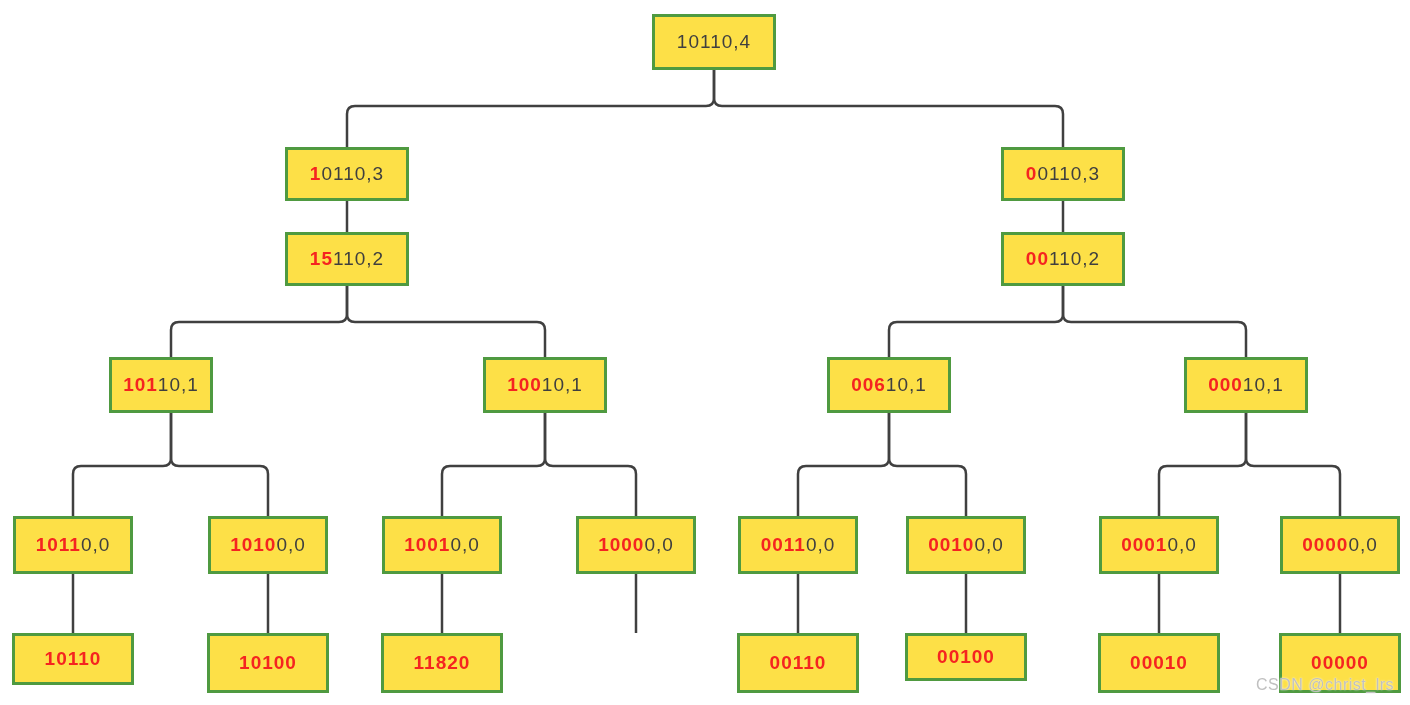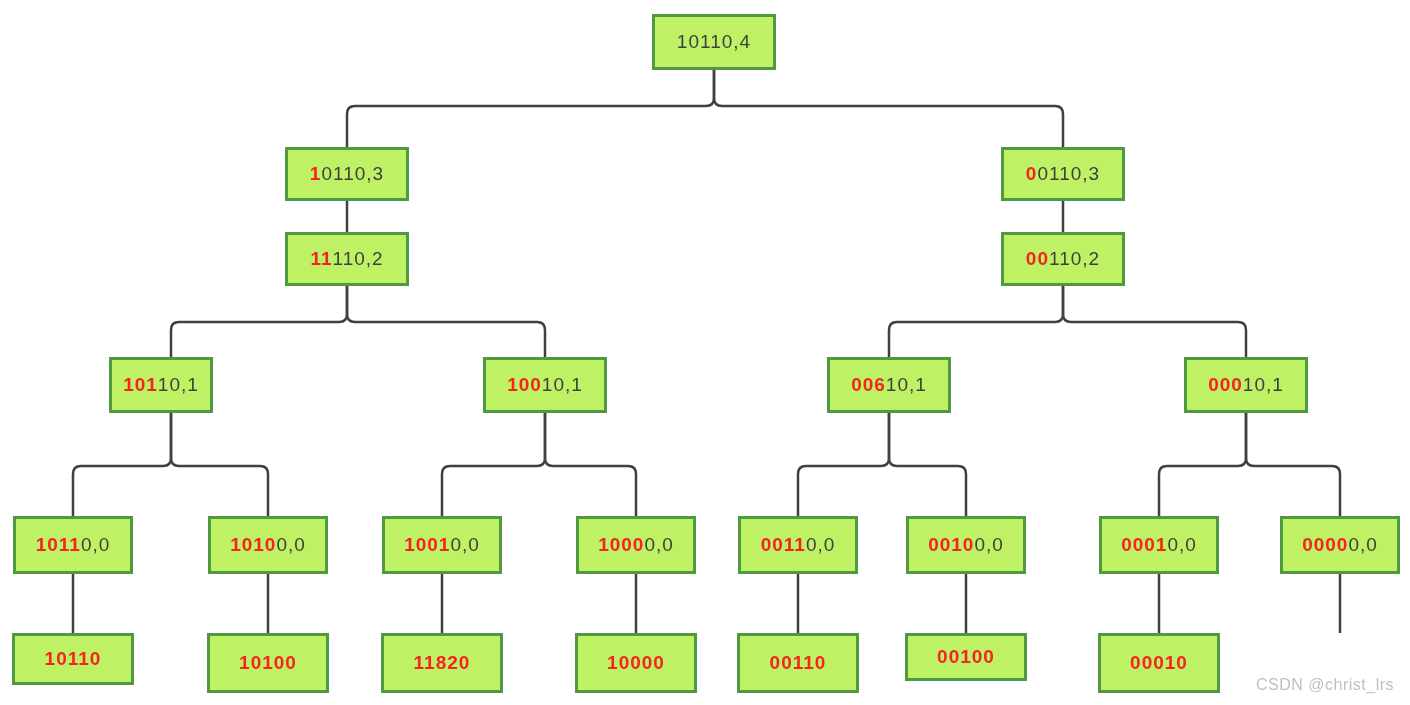--- a/index.html
+++ b/index.html
@@ -9,21 +9,21 @@
     background:#ffffff;
     font-family:"Liberation Sans", sans-serif;
     overflow:hidden;
   }
   .edges{position:absolute;left:0;top:0;width:1410px;height:705px;}
   .edges path{fill:none;stroke:#404040;stroke-width:2.5;}
   .node{
     position:absolute;
     box-sizing:border-box;
     border:3px solid #4f9a40;
-    background:#bef264;
+    background:#fde047;
     display:flex;align-items:center;justify-content:center;
     font-size:19px;
     letter-spacing:1px;
     white-space:pre;
   }
   .node .red{color:#f52420;font-weight:bold;}
   .node .dark{color:#3f3f3f;}
   .watermark{
     position:absolute;
     left:1256px;top:676px;
@@ -75,21 +75,21 @@
   </div>
 
   <div class="node" style="left:285px;top:147px;width:124px;height:54px">
     <span class="red">1</span><span class="dark">0110,3</span>
   </div>
   <div class="node" style="left:1001px;top:147px;width:124px;height:54px">
     <span class="red">0</span><span class="dark">0110,3</span>
   </div>
 
   <div class="node" style="left:285px;top:232px;width:124px;height:54px">
-    <span class="red">11</span><span class="dark">110,2</span>
+    <span class="red">15</span><span class="dark">110,2</span>
   </div>
   <div class="node" style="left:1001px;top:232px;width:124px;height:54px">
     <span class="red">00</span><span class="dark">110,2</span>
   </div>
 
   <div class="node" style="left:109px;top:357px;width:104px;height:56px">
     <span class="red">101</span><span class="dark">10,1</span>
   </div>
   <div class="node" style="left:483px;top:357px;width:124px;height:56px">
     <span class="red">100</span><span class="dark">10,1</span>
@@ -128,28 +128,28 @@
 
   <div class="node" style="left:12px;top:633px;width:122px;height:52px">
     <span class="red">10110</span>
   </div>
   <div class="node" style="left:207px;top:633px;width:122px;height:60px">
     <span class="red">10100</span>
   </div>
   <div class="node" style="left:381px;top:633px;width:122px;height:60px">
     <span class="red">11820</span>
   </div>
-  <div class="node" style="left:575px;top:633px;width:122px;height:60px">
-    <span class="red">10000</span>
-  </div>
   <div class="node" style="left:737px;top:633px;width:122px;height:60px">
     <span class="red">00110</span>
   </div>
   <div class="node" style="left:905px;top:633px;width:122px;height:48px">
     <span class="red">00100</span>
   </div>
   <div class="node" style="left:1098px;top:633px;width:122px;height:60px">
     <span class="red">00010</span>
   </div>
+  <div class="node" style="left:1279px;top:633px;width:122px;height:60px">
+    <span class="red">00000</span>
+  </div>
 
   <div class="watermark">CSDN @christ_lrs</div>
 
 </div>
 
 </body></html>

